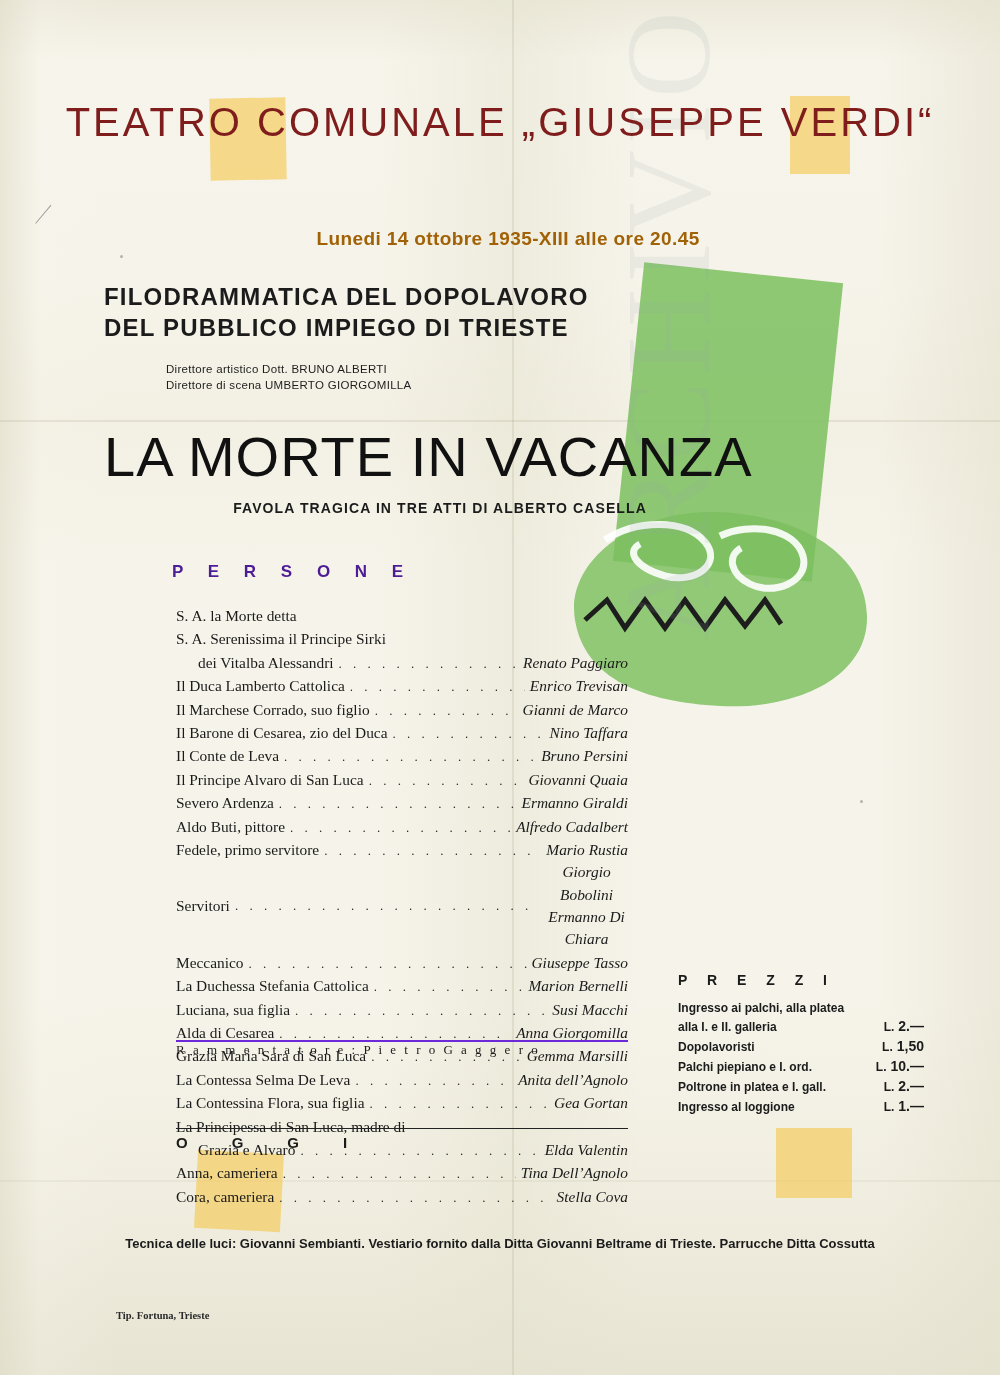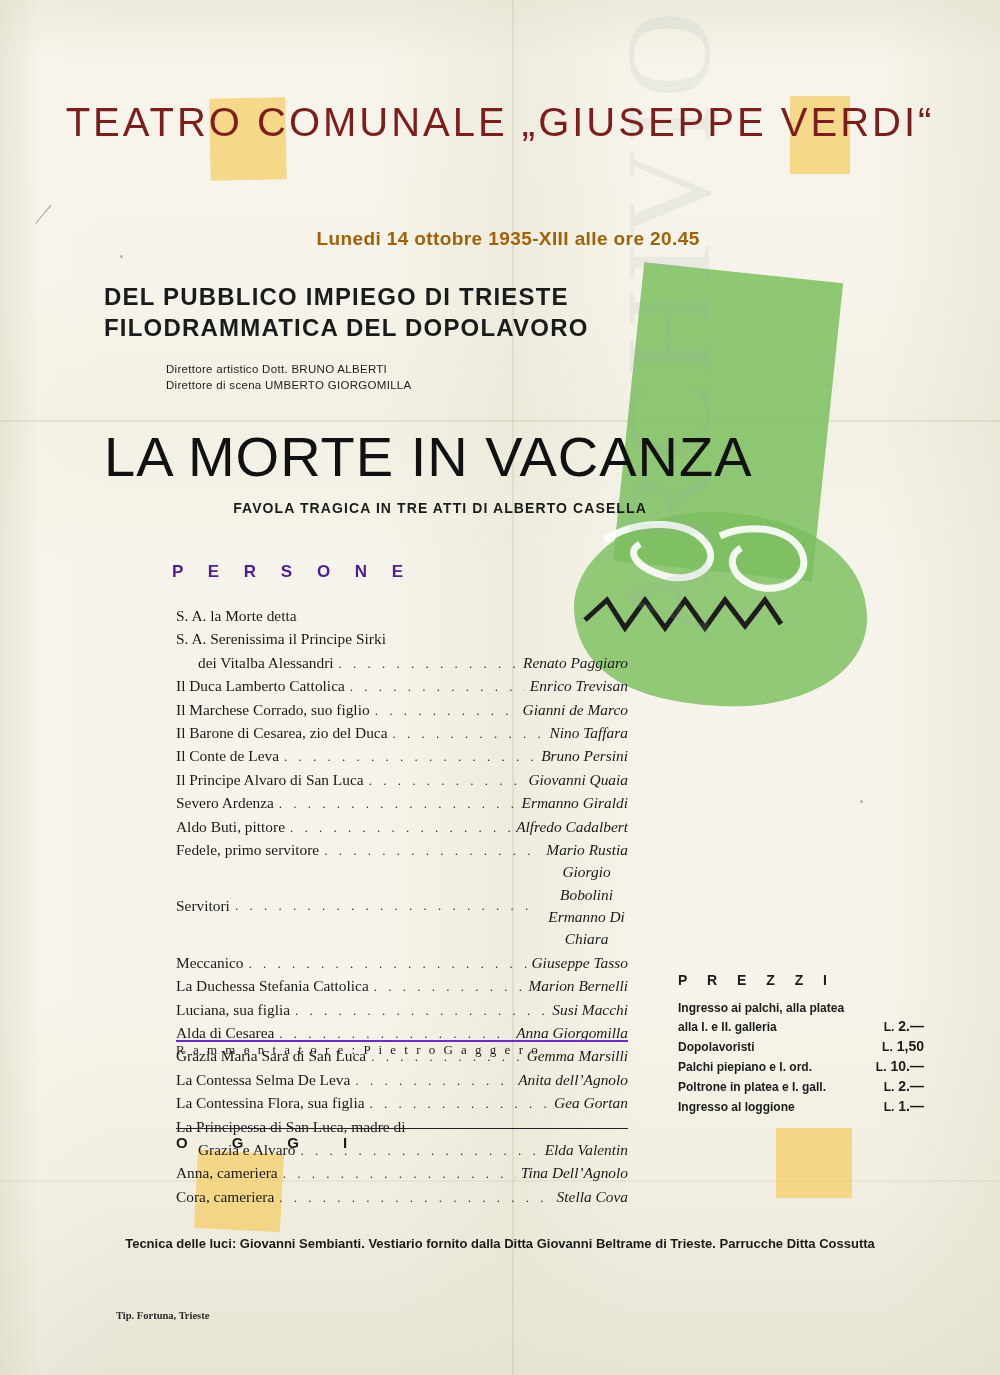--- a/index.html
+++ b/index.html
@@ -344,22 +344,22 @@
   <div class="speck" style="left:120px; top:255px;"></div>
   <div class="speck" style="left:860px; top:800px;"></div>
 
   <div class="watermark">ARCHIVIO</div>
 
   <div class="content">
     <div class="theatre-title">TEATRO COMUNALE „GIUSEPPE VERDI“</div>
     <div class="date-line">Lunedi 14 ottobre 1935-XIII alle ore 20.45</div>
 
     <div class="company">
+      <div>FILODRAMMATICA DEL DOPOLAVORO</div>
       <div>DEL PUBBLICO IMPIEGO DI TRIESTE</div>
-      <div>FILODRAMMATICA DEL DOPOLAVORO</div>
     </div>
 
     <div class="credits">
       <div>Direttore artistico Dott. BRUNO ALBERTI</div>
       <div>Direttore di scena UMBERTO GIORGOMILLA</div>
     </div>
 
     <div class="play-title">LA MORTE IN VACANZA</div>
     <div class="subtitle">FAVOLA TRAGICA IN TRE ATTI DI ALBERTO CASELLA</div>
 

